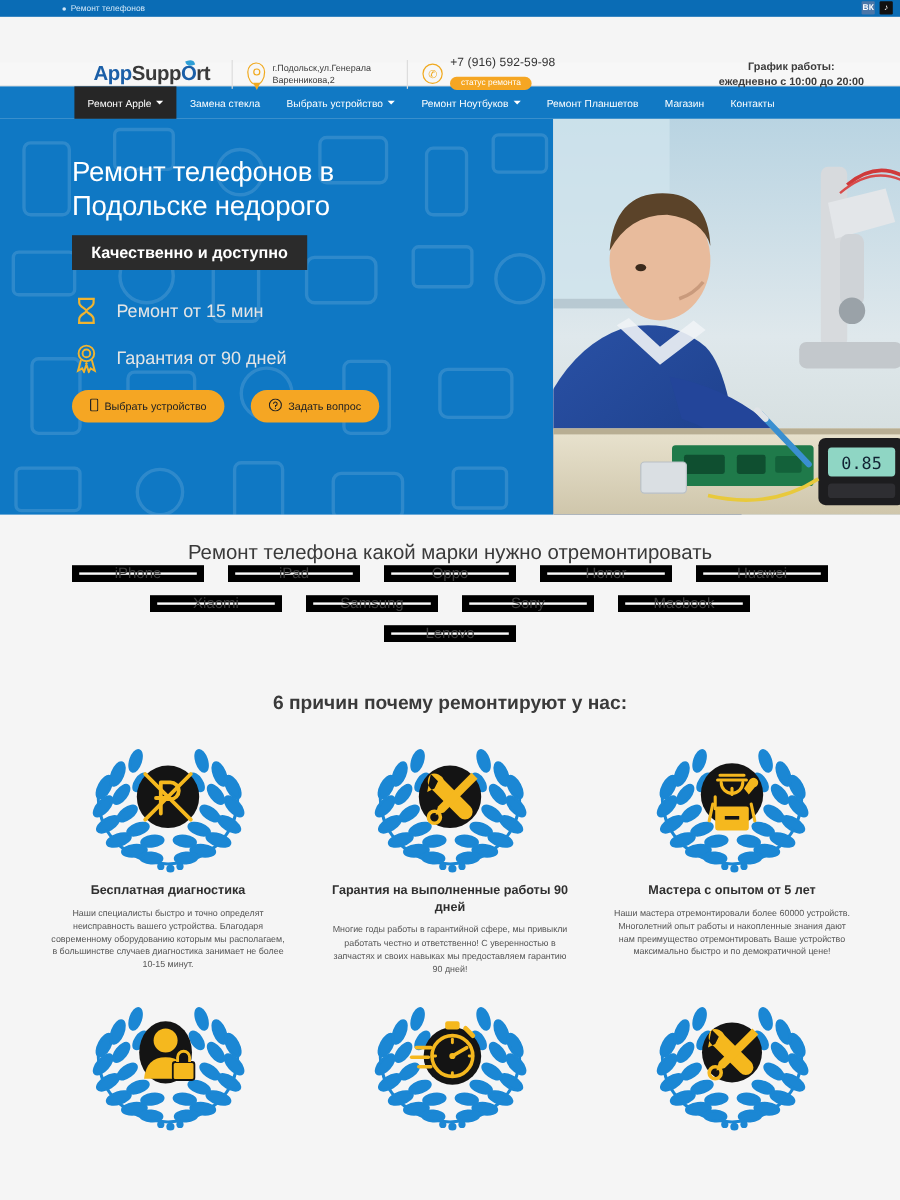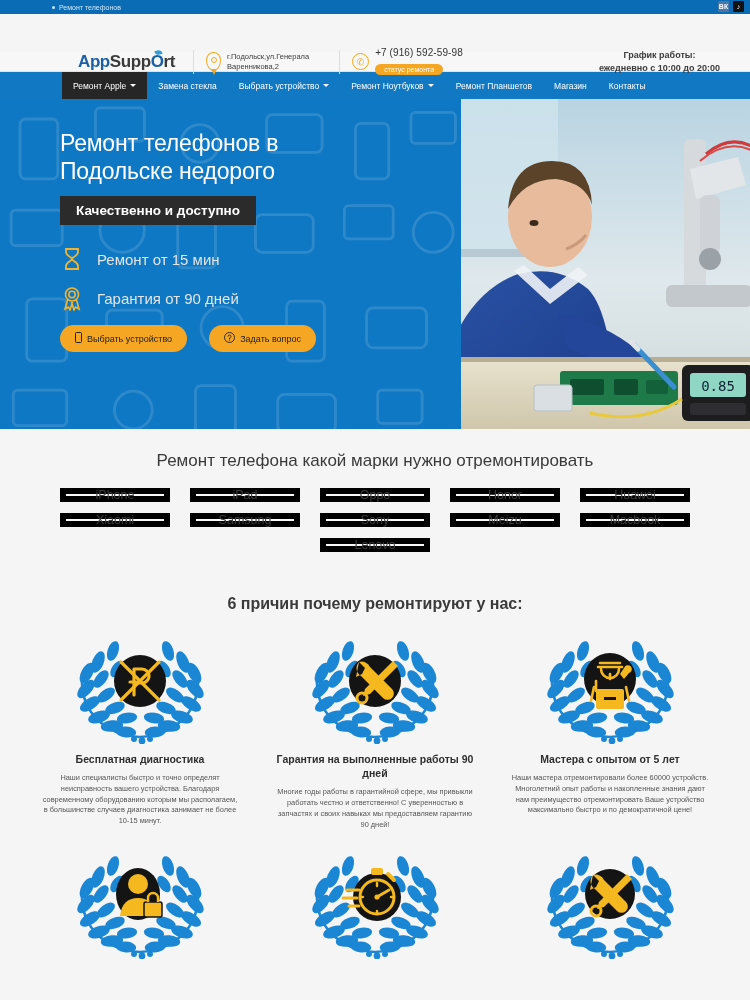--- a/index.html
+++ b/index.html
@@ -242,21 +242,21 @@
     background: #c9cfd4;
   }
 
   
   .section-brands { padding: 22px 0 14px; background: #f5f5f5; }
   .sec-title {
     text-align: center;
     font-size: 17px;
     color: #3a3a3a;
     font-weight: normal;
-    margin-bottom: 17px;
+    margin-bottom: 0;
   }
   .brand-row {
     display: flex;
     justify-content: center;
     gap: 20px;
     margin-bottom: 11px;
   }
   .brand-btn {
     width: 110px;
     height: 14px;
@@ -531,21 +531,20 @@
     <button class="brand-btn">iPad</button>
     <button class="brand-btn">Oppo</button>
     <button class="brand-btn">Honor</button>
     <button class="brand-btn">Huawei</button>
   </div>
 
   <div class="brand-row">
     <button class="brand-btn">Xiaomi</button>
     <button class="brand-btn">Samsung</button>
     <button class="brand-btn">Sony</button>
-    <button class="brand-btn">Meizu</button>
     <button class="brand-btn">Macbook</button>
   </div>
 
   <div class="brand-row">
     <button class="brand-btn">Lenovo</button>
   </div>
 </section>
 
 <section class="section-reasons">
   <h2 class="reasons-title">6 причин почему ремонтируют у нас:</h2>

